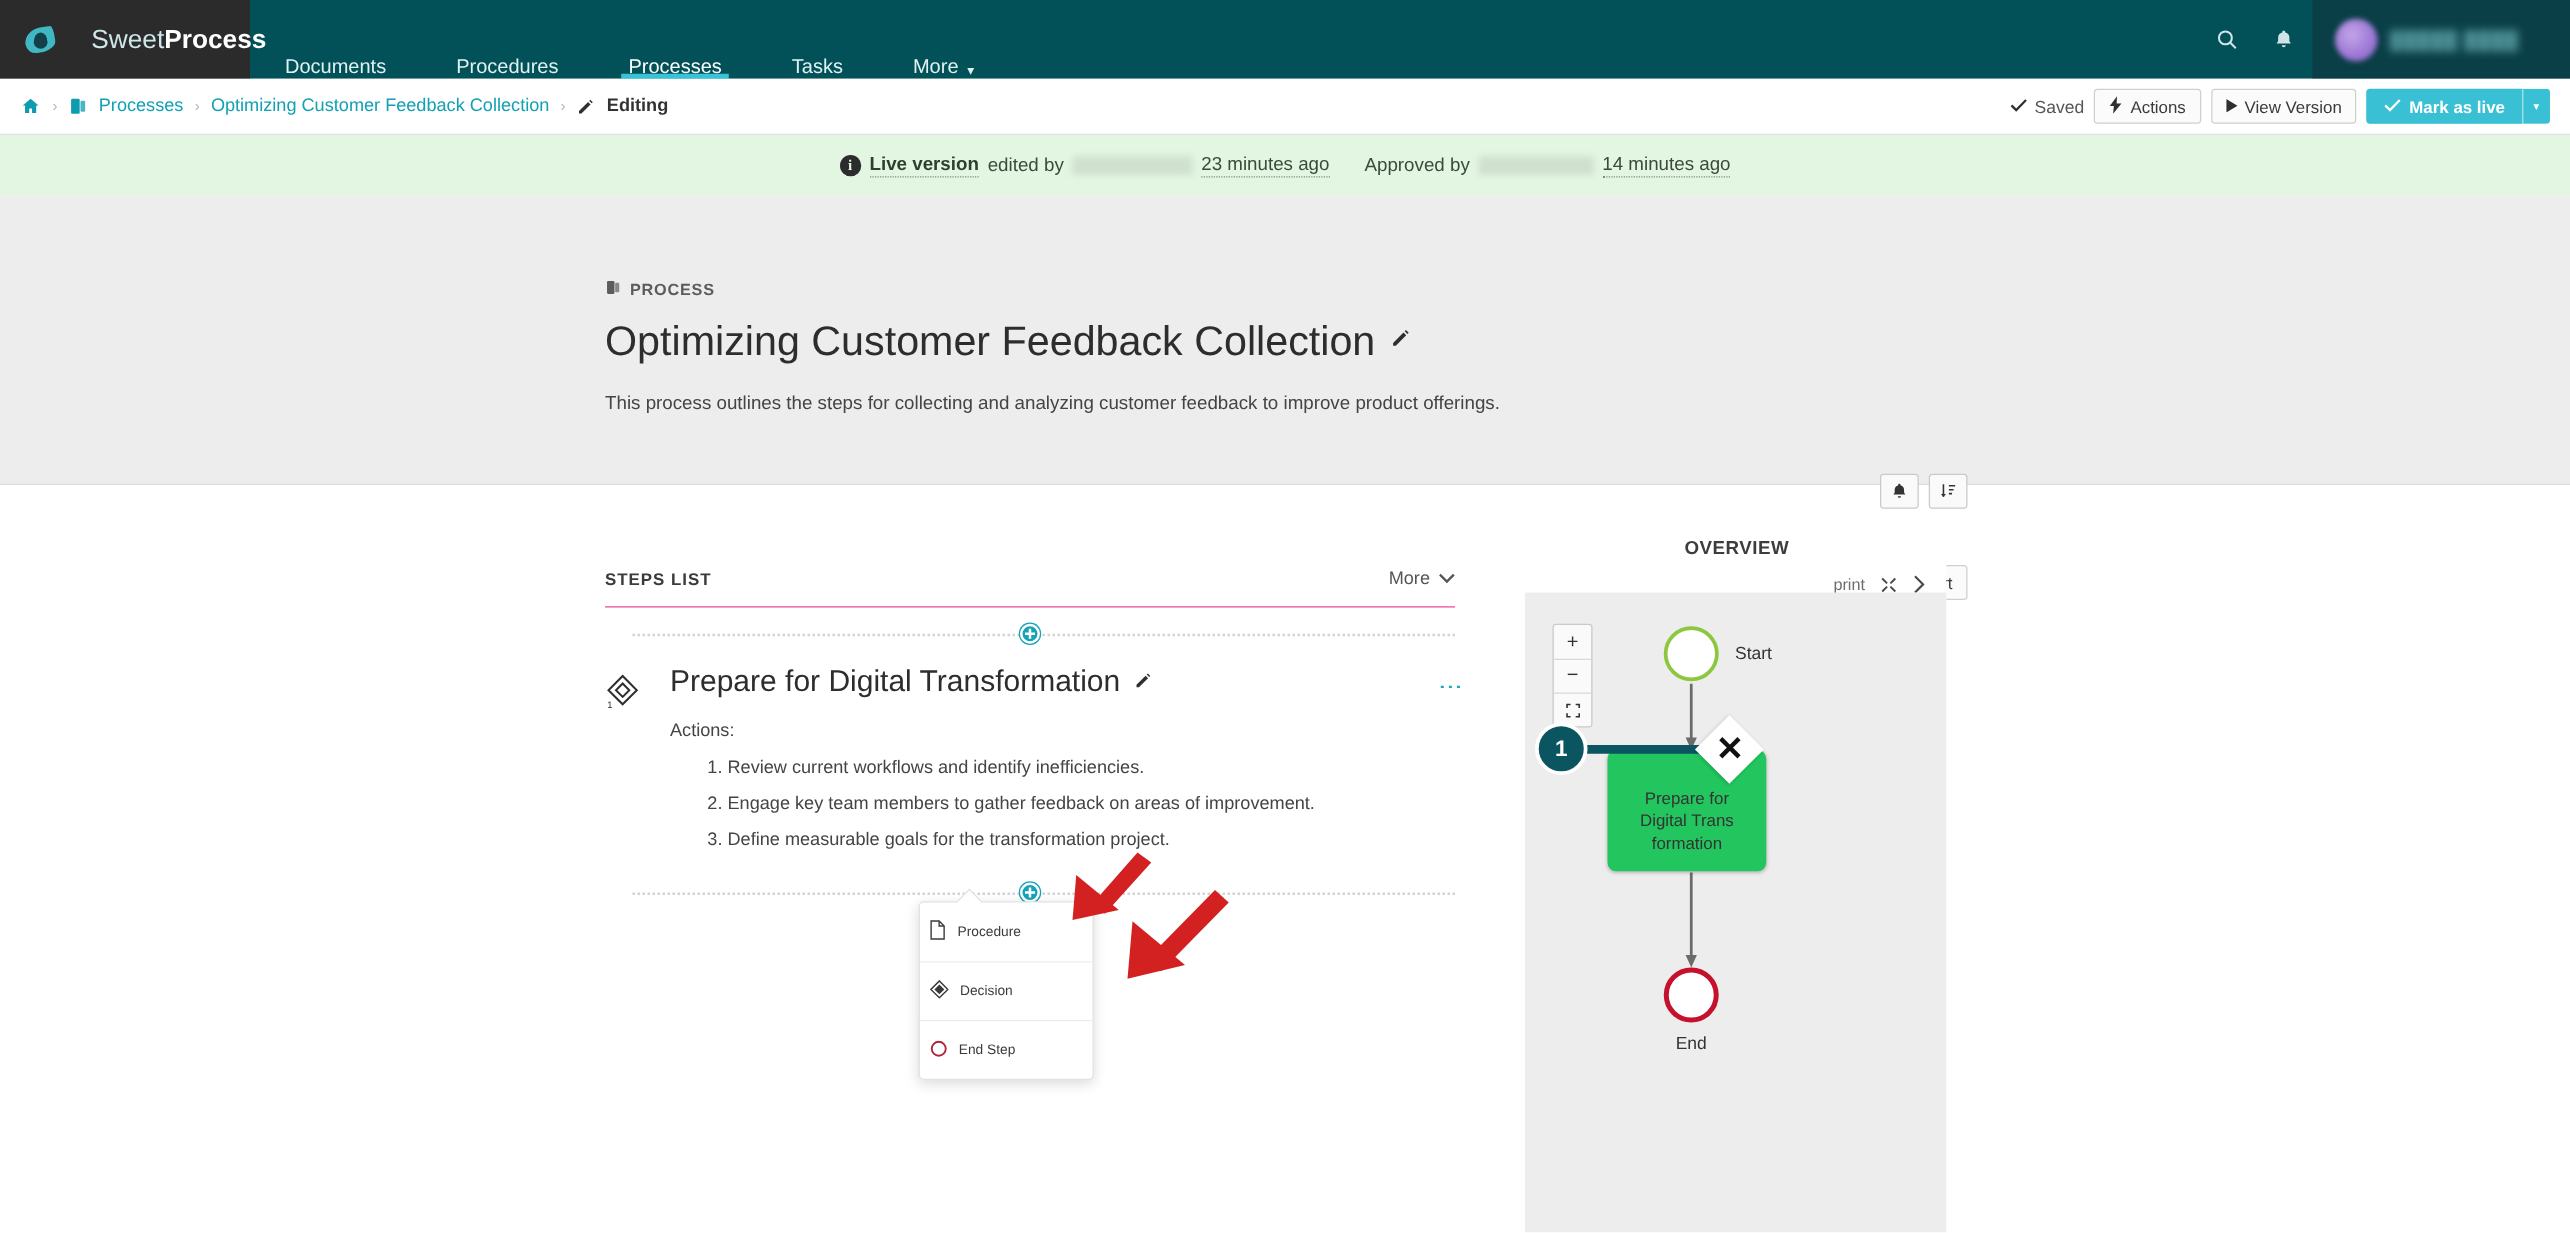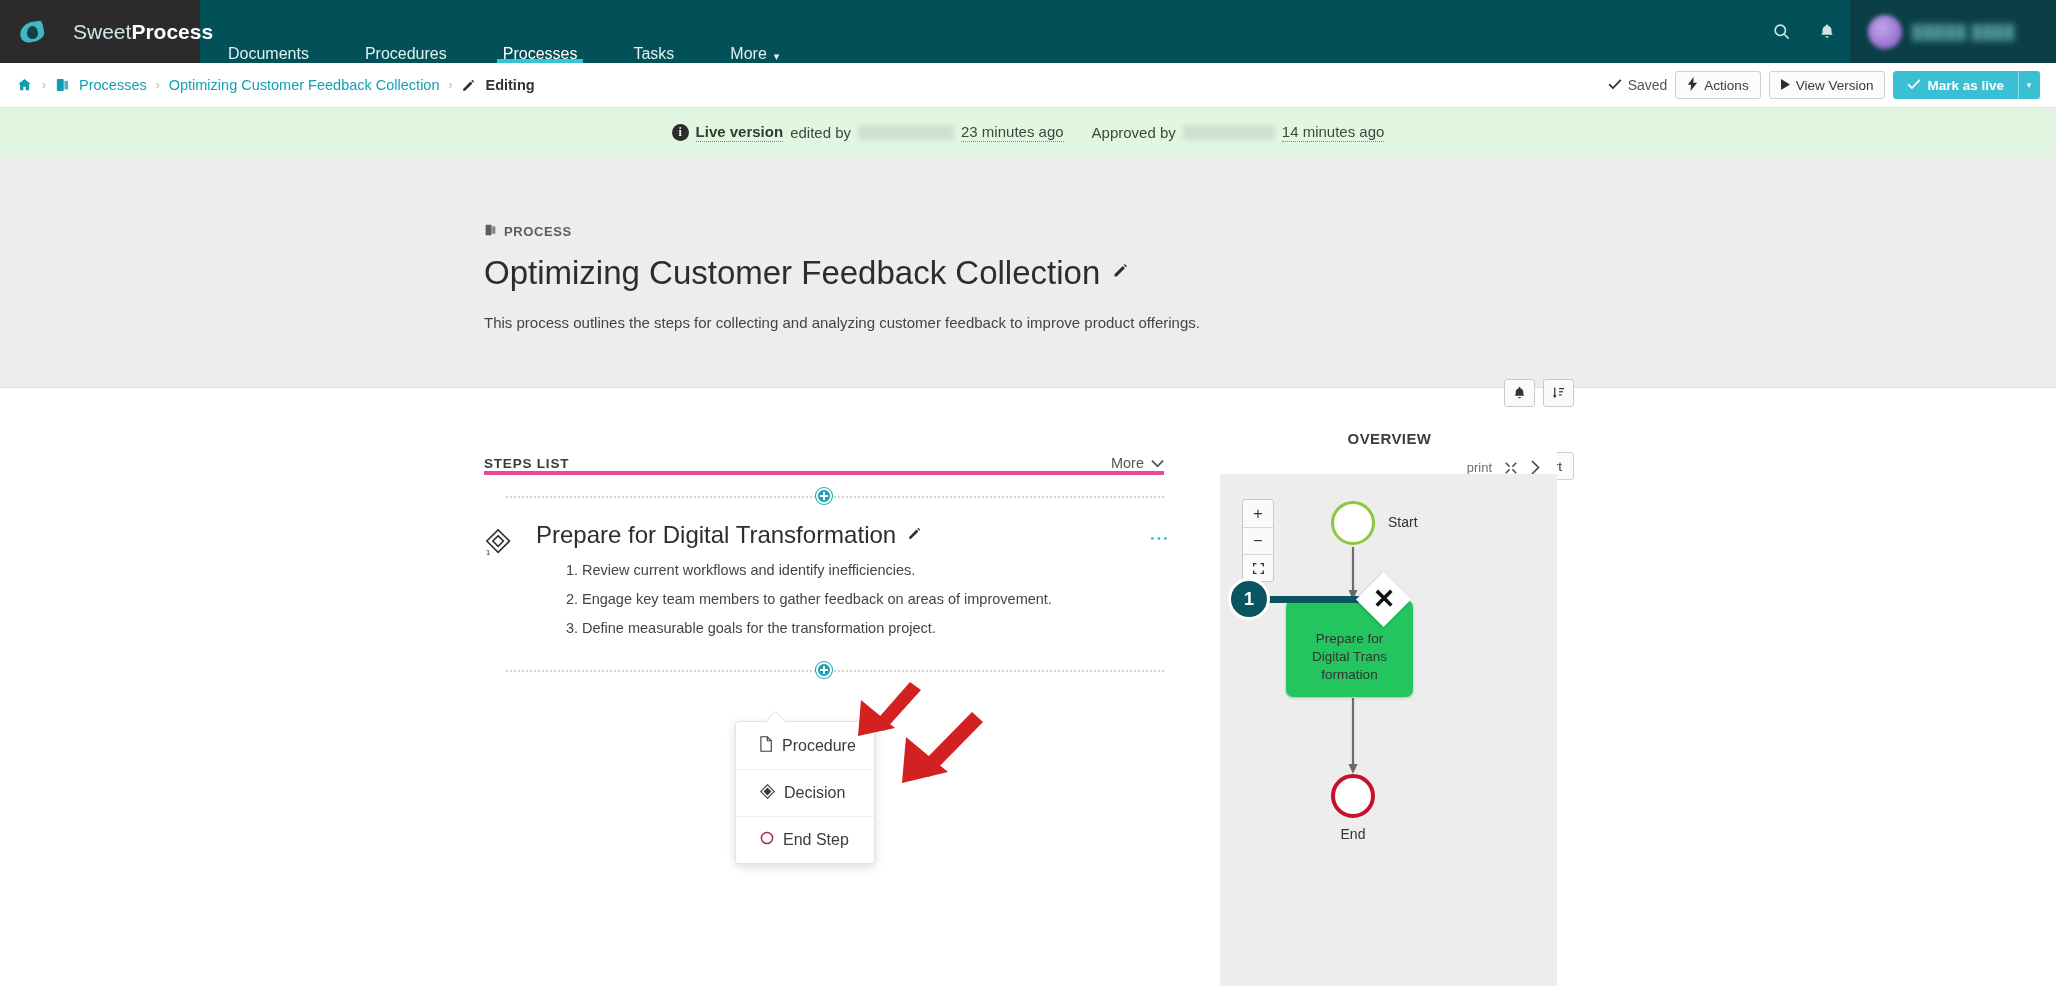--- a/index.html
+++ b/index.html
@@ -139,21 +139,21 @@
     cursor:pointer; color:#333;
   }
   .start-btn { position:absolute; right:482px; top:295px; }
 
   
   .steps-col {
     position:absolute; left:484px; top:455px; width:680px;
   }
   .steps-head {
     display:flex; align-items:flex-end; justify-content:space-between;
-    border-bottom:4px solid #ec4899; padding-bottom:0;
+    border-bottom:1px solid #ec4899; padding-bottom:14px;
   }
   .steps-label { font-size:13.5px; font-weight:700; color:#3b3b3b; letter-spacing:.8px; }
   .more-link { font-size:14.5px; color:#555; display:flex; align-items:center; gap:7px; cursor:pointer; }
 
   .divider-row { position:relative; height:42px; }
   .dot-line {
     position:absolute; left:22px; right:0; top:50%; border-top:2px dotted #d3d3d3;
   }
   .plus-circle {
     position:absolute; left:50%; top:50%; transform:translate(-50%,-50%);
@@ -187,22 +187,22 @@
     position:absolute; left:735px; top:721px; width:140px;
     background:#fff; border:1px solid #e2e2e2; border-radius:4px;
     box-shadow:0 3px 10px rgba(0,0,0,.14); z-index:30;
   }
   .dd::before {
     content:""; position:absolute; left:32px; top:-8px; width:14px; height:14px;
     background:#fff; border-left:1px solid #e2e2e2; border-top:1px solid #e2e2e2;
     transform:rotate(45deg);
   }
   .dd-item {
-    height:47px; display:flex; align-items:center; gap:9px; padding:0 24px;
-    font-size:16px; color:#3b3b3b; cursor:pointer; position:relative;
+    height:47px; display:flex; align-items:center; gap:9px; padding:0 8px;
+    font-size:11px; color:#3b3b3b; cursor:pointer; position:relative;
   }
   .dd-item + .dd-item { border-top:1px solid #ededed; }
 
   
   .arrows { position:absolute; left:0; top:0; width:2056px; height:986px; pointer-events:none; z-index:40; }
 
   
   .ov-panel {
     position:absolute; left:1220px; top:430px; width:337px; height:556px;
     background:#fff;
@@ -483,20 +483,21 @@
         <div class="step-title">
           <span>Prepare for Digital Transformation</span>
           <span class="pencil">
             <svg width="15" height="15" viewBox="0 0 24 24" fill="#2f2f2f">
               <path d="M3.5 17.4 15.2 5.7l3.1 3.1L6.6 20.5H3.5z"></path>
                 <path d="M16.6 4.3 18 2.9l3.1 3.1-1.4 1.4z"></path>
             </svg>
           </span>
           <span class="kebab">⋮</span>
         </div>
+        <div class="step-kicker">Actions:</div>
         <ol class="step-list">
           <li>Review current workflows and identify inefficiencies.</li>
           <li>Engage key team members to gather feedback on areas of improvement.</li>
           <li>Define measurable goals for the transformation project.</li>
         </ol>
       </div>
     </div>
 
     <div class="divider-row" style="margin-top:6px;">
       <div class="dot-line"></div>

